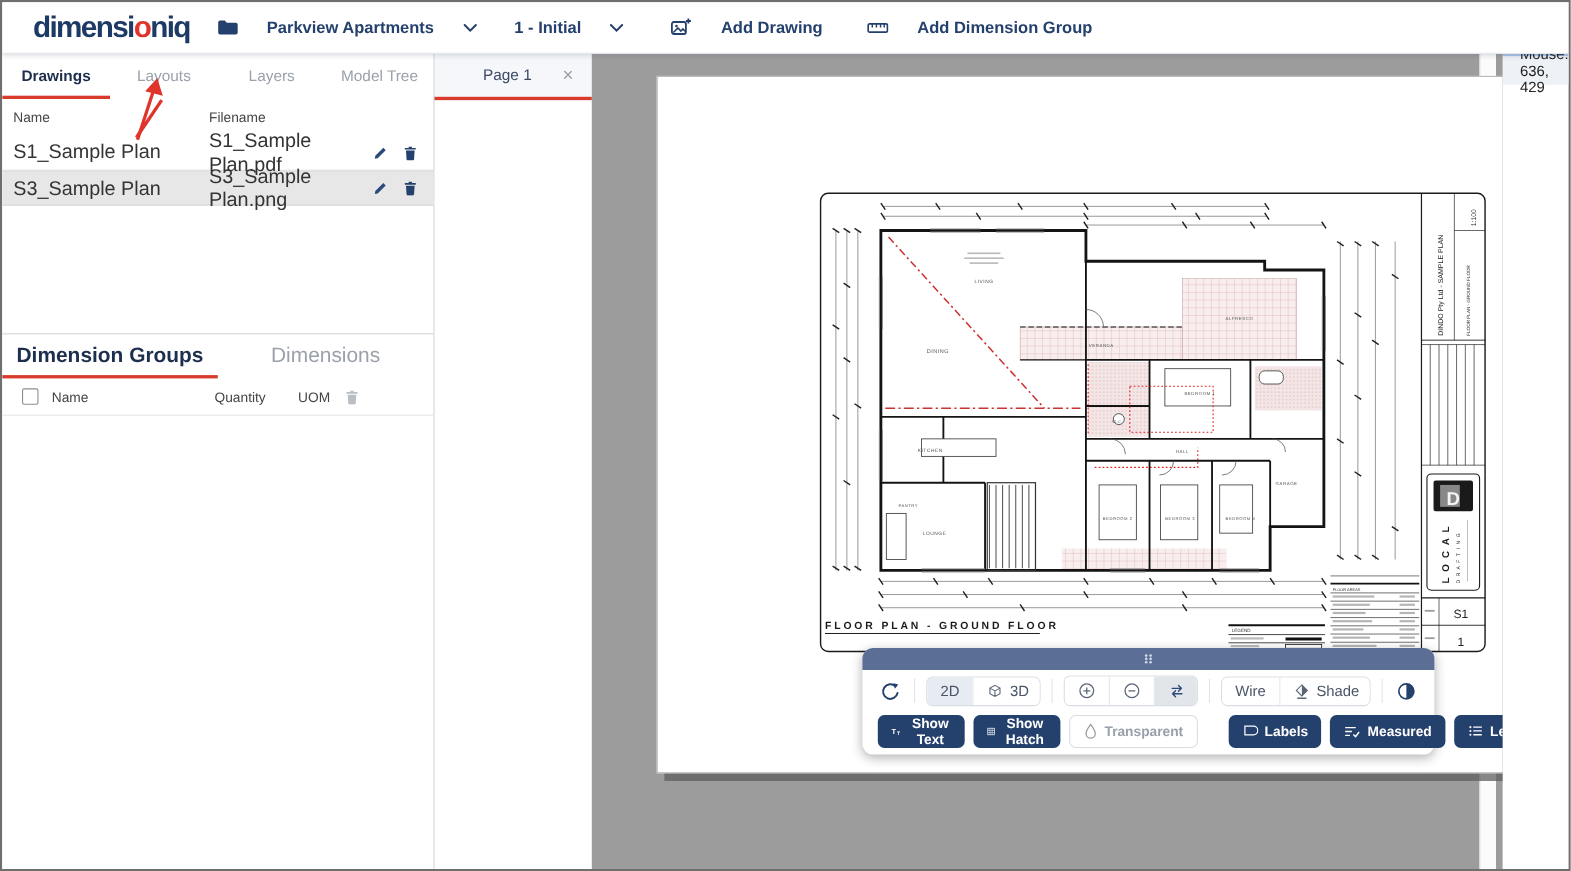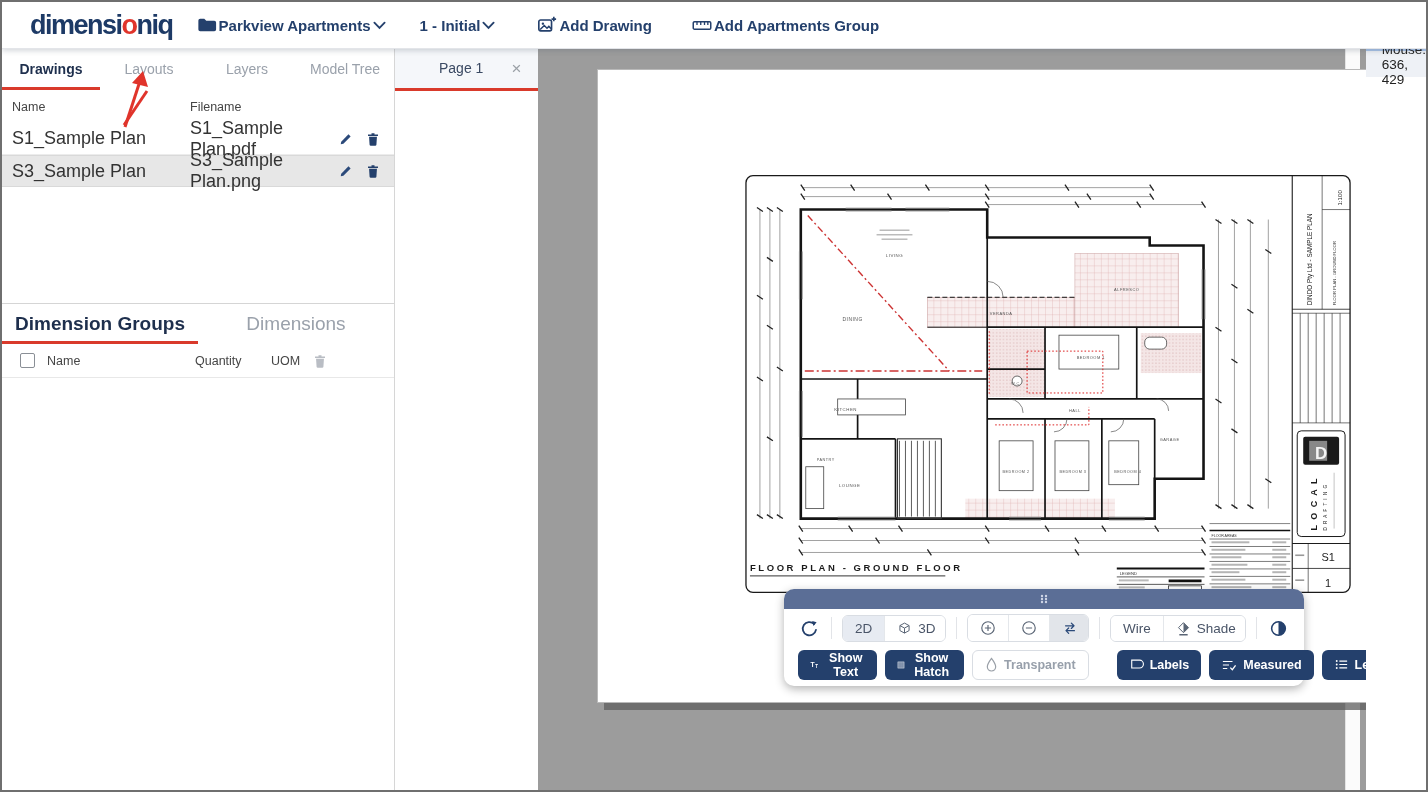--- a/index.html
+++ b/index.html
@@ -3,21 +3,21 @@
 <meta charset="utf-8">
 <style>
   * { margin:0; padding:0; box-sizing:border-box; }
   html,body { width:1428px; height:792px; font-family:"Liberation Sans", sans-serif; background:#fff; }
   .window { position:relative; width:1428px; height:792px; border:2px solid #6f6f6f; background:#fff; overflow:hidden; display:flex; flex-direction:column; }
 
   
   .app-header { height:47px; flex:0 0 47px; background:#fff; display:flex; align-items:center; padding-left:28px; position:relative; z-index:30; box-shadow:0 2px 5px rgba(70,80,100,.22); border-bottom:1px solid #e3e5e9; }
   .logo { font-size:27px; font-weight:700; letter-spacing:-1.5px; color:#1d3a66; margin-right:24px; }
   .logo .red { color:#e0342b; }
-  .hdr-item { display:flex; align-items:center; gap:2px; color:#24406c; font-size:15px; font-weight:700; cursor:pointer; }
+  .hdr-item { display:flex; align-items:center; gap:26px; color:#24406c; font-size:15px; font-weight:700; cursor:pointer; }
   .hdr-item + .hdr-item { margin-left:34px; }
   .chev { width:13px; height:9px; }
   .ico18 { width:20px; height:20px; }
 
   
   .content { flex:1; display:flex; min-height:0; }
   .left-panel { width:393px; flex:0 0 393px; background:#fff; border-right:1px solid #d6d6d6; position:relative; }
   .right-panel { flex:1; display:flex; flex-direction:row; min-width:0; }
 
   
@@ -107,21 +107,21 @@
         <path d="M18.5 1 V6 M16 3.5 H21" stroke="#24406c" stroke-width="1.8"></path>
       </svg>
       <span>Add Drawing</span>
     </div>
 
     <div class="hdr-item" style="margin-left:40px;">
       <svg class="ico18" viewBox="0 0 24 20">
         <rect x="1.5" y="6" width="21" height="9" rx="1.5" fill="none" stroke="#24406c" stroke-width="1.8"></rect>
         <path d="M6 6 v4 M10.5 6 v4 M15 6 v4 M19 6 v4" stroke="#24406c" stroke-width="1.6"></path>
       </svg>
-      <span>Add Apartments Group</span>
+      <span>Add Dimension Group</span>
     </div>
   </div>
 
   <div class="content">
 
     <div class="left-panel">
 
       <div class="side-tabs">
         <div class="side-tab active"><span>Drawings</span></div>
         <div class="side-tab"><span>Layouts</span></div>

